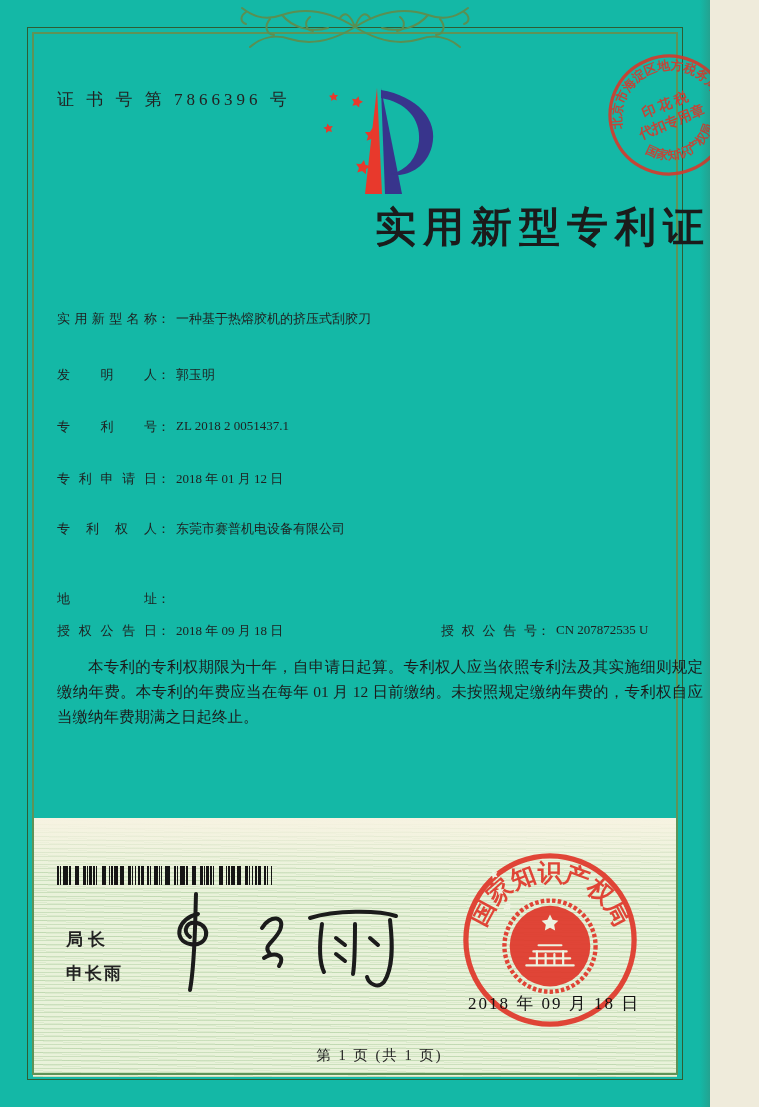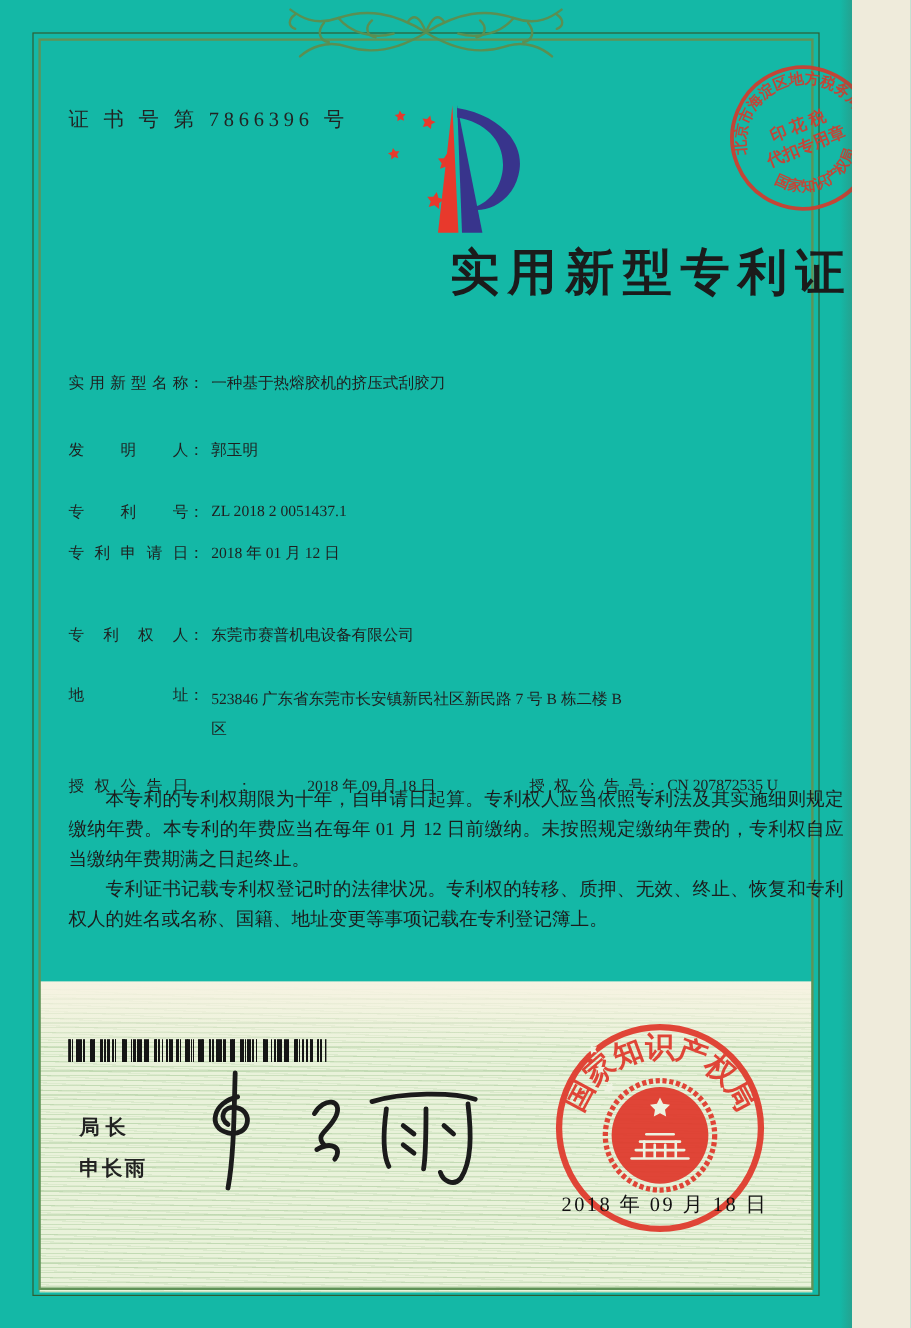--- a/index.html
+++ b/index.html
@@ -22,22 +22,22 @@
   .logo{position:absolute;left:311px;top:80px;}
   .title{position:absolute;left:0;top:200px;width:759px;text-align:right;font-size:41px;
          font-weight:700;letter-spacing:7px;color:#1b1b1b;}
   .tax-stamp{position:absolute;left:600px;top:46px;width:138px;height:138px;transform:rotate(-22deg);opacity:.9;}
   
   .row{position:absolute;left:57px;display:flex;align-items:flex-start;font-size:13px;color:#1f1f1f;}
   .row .label{display:inline-block;width:100px;text-align:justify;text-align-last:justify;}
   .row .colon{display:inline-block;}
   .row .value{display:inline-block;margin-left:6px;}
   .row-name{top:310px;}  .row-inventor{top:366px;}  .row-patno{top:418px;}
-  .row-filing{top:452px;} .row-patentee{top:520px;align-items:flex-end;}  .row-address{top:570px;}
-  .row-grant{top:646px;width:645px;gap:40px;}
+  .row-filing{top:470px;} .row-patentee{top:520px;align-items:flex-end;}  .row-address{top:590px;align-items:flex-end;}
+  .row-grant{top:622px;width:645px;}
   .addr-val{margin-left:6px;}
   .addr-val div{line-height:25px;}
   .grant-right{position:absolute;left:371px;top:0;display:flex;margin-left:13px;}
   .grant-right .label2{display:inline-block;width:96px;text-align:justify;text-align-last:justify;}
   .grant-right .value{margin-left:6px;}
   
   .paras{position:absolute;left:57px;top:654px;width:646px;font-size:15.5px;line-height:25px;
          color:#1c1c1c;text-align:justify;}
   .paras p{margin:0;text-indent:2em;}
   
@@ -145,39 +145,34 @@
     <span class="value">2018 年 01 月 12 日</span>
   </div>
   <div class="row row-patentee">
     <span class="label">专利权人</span>
       <span class="colon">：</span>
     <span class="value">东莞市赛普机电设备有限公司</span>
   </div>
   <div class="row row-address">
     <span class="label">地址</span>
       <span class="colon">：</span>
-    <span class="addr-val">
-      <div>523846 广东省东莞市长安镇新民社区新民路 7 号 B 栋二楼 B</div>
-      <div>区</div>
-    </span>
   </div>
   <div class="row row-grant">
     <span class="label">授权公告日</span>
       <span class="colon">：</span>
     <span class="value">2018 年 09 月 18 日</span>
     <span class="grant-right">
       <span class="label2">授权公告号</span>
         <span class="colon">：</span>
       <span class="value">CN 207872535 U</span>
     </span>
   </div>
 
   <div class="paras">
     <p>本专利的专利权期限为十年，自申请日起算。专利权人应当依照专利法及其实施细则规定缴纳年费。本专利的年费应当在每年 01 月 12 日前缴纳。未按照规定缴纳年费的，专利权自应当缴纳年费期满之日起终止。</p>
-    <p>专利证书记载专利权登记时的法律状况。专利权的转移、质押、无效、终止、恢复和专利权人的姓名或名称、国籍、地址变更等事项记载在专利登记簿上。</p>
   </div>
 
   <div class="barcode"></div>
 
   <div class="sig-title">局长</div>
   <div class="sig-name">申长雨</div>
 
   <svg class="sig-hand" width="260" height="112" viewBox="0 0 260 112" xmlns="http://www.w3.org/2000/svg">
     <g stroke="#1b1b1b" stroke-width="4" fill="none" stroke-linecap="round" stroke-linejoin="round">
       <path d="M48,26 C28,30 22,52 40,56 C58,60 62,38 47,35 C36,33 32,44 40,49"></path>
@@ -217,15 +212,16 @@
         <path d="M82,126 H128"></path>
         <path d="M86,118 H124"></path>
         <path d="M92,111 H118"></path>
         <path d="M90,118 V133 M120,118 V133 M100,121 V133 M110,121 V133"></path>
       </g>
     </g>
   </svg>
 
   <div class="seal-date">2018 年 09 月 18 日</div>
 
+  <div class="footer">第 1 页 (共 1 页)</div>
 
   <div class="edge-shadow"></div>
 </div>
 
 </body></html>

